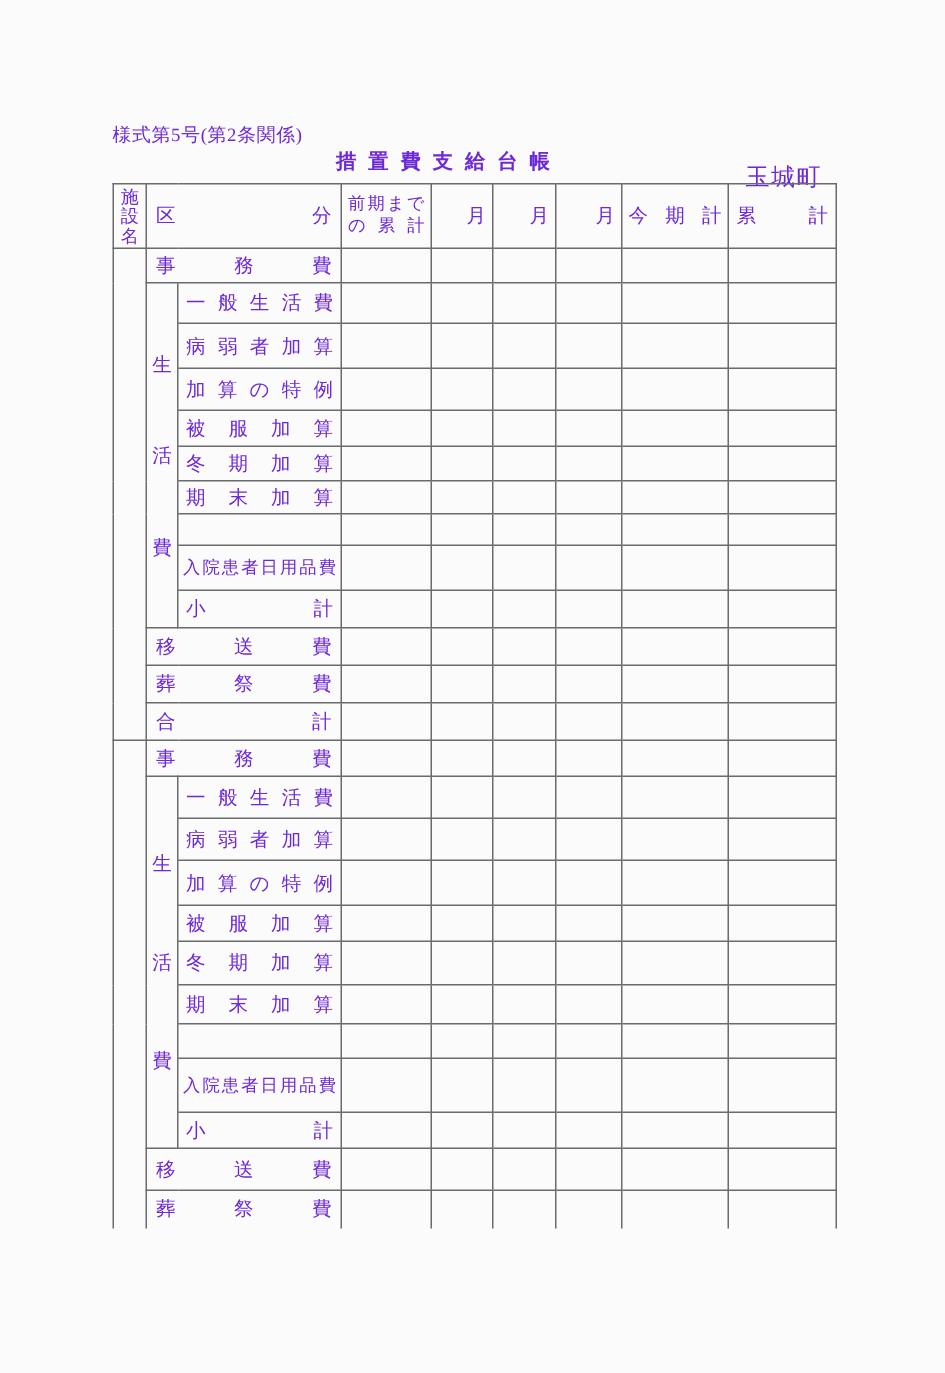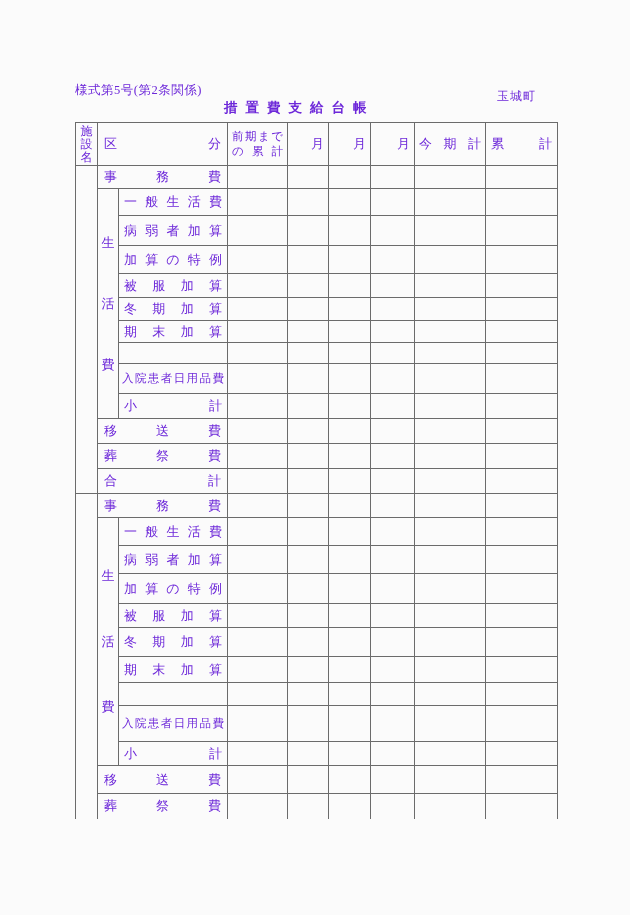--- a/index.html
+++ b/index.html
@@ -14,22 +14,22 @@
   }
   .form-number {
     position:absolute; left:75px; top:82px;
     font-size:12.5px; letter-spacing:0.5px;
   }
   .doc-title {
     position:absolute; left:224px; top:99px;
     font-size:13.5px; letter-spacing:8px;font-weight:bold;
   }
   .municipality {
-    position:absolute; left:497px; top:88px;
-    font-size:12px; letter-spacing:1px;
+    position:absolute; left:497px; top:108px;
+    font-size:16px; letter-spacing:1px;
   }
   table.ledger {
     position:absolute; left:75px; top:122px;
     width:482px;
     border-collapse:collapse;
     table-layout:fixed;
   }
   .ledger th, .ledger td {
     border:1px solid #6b6b6b;
     padding:0;

